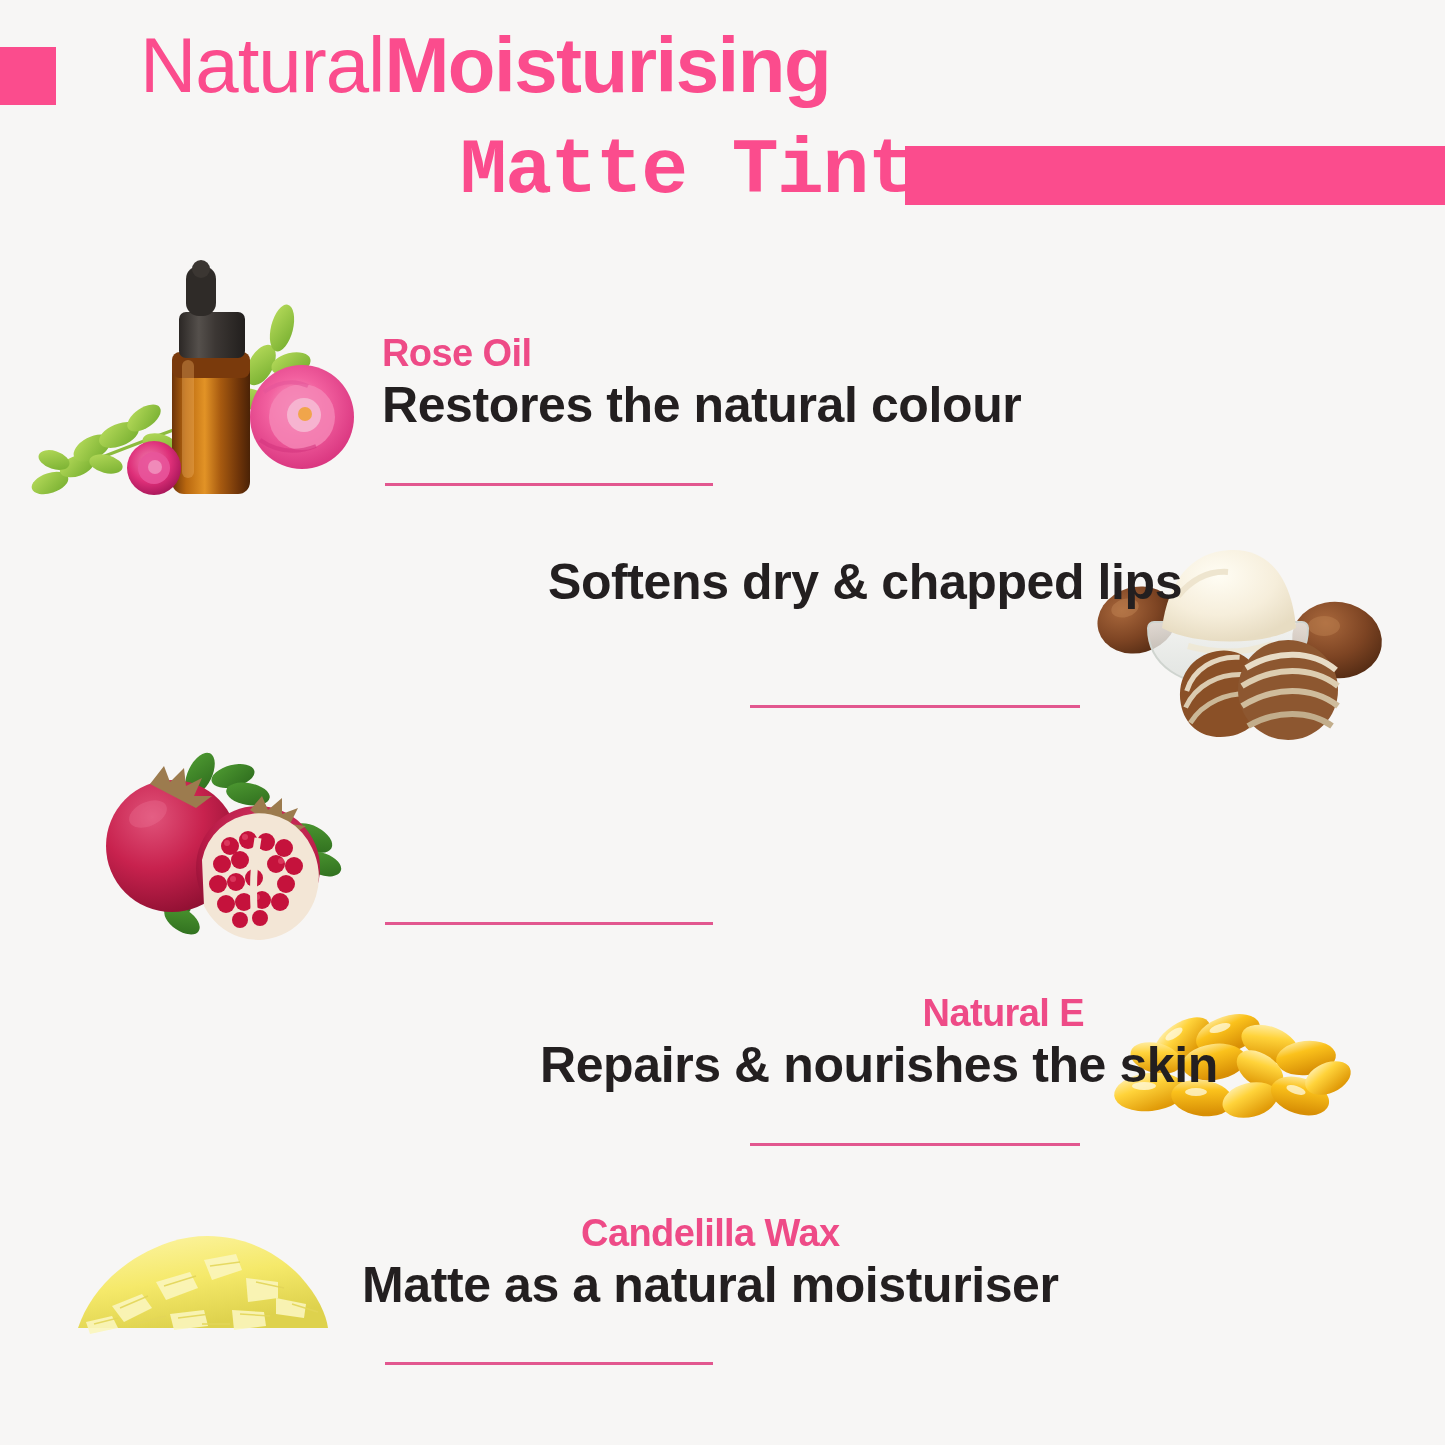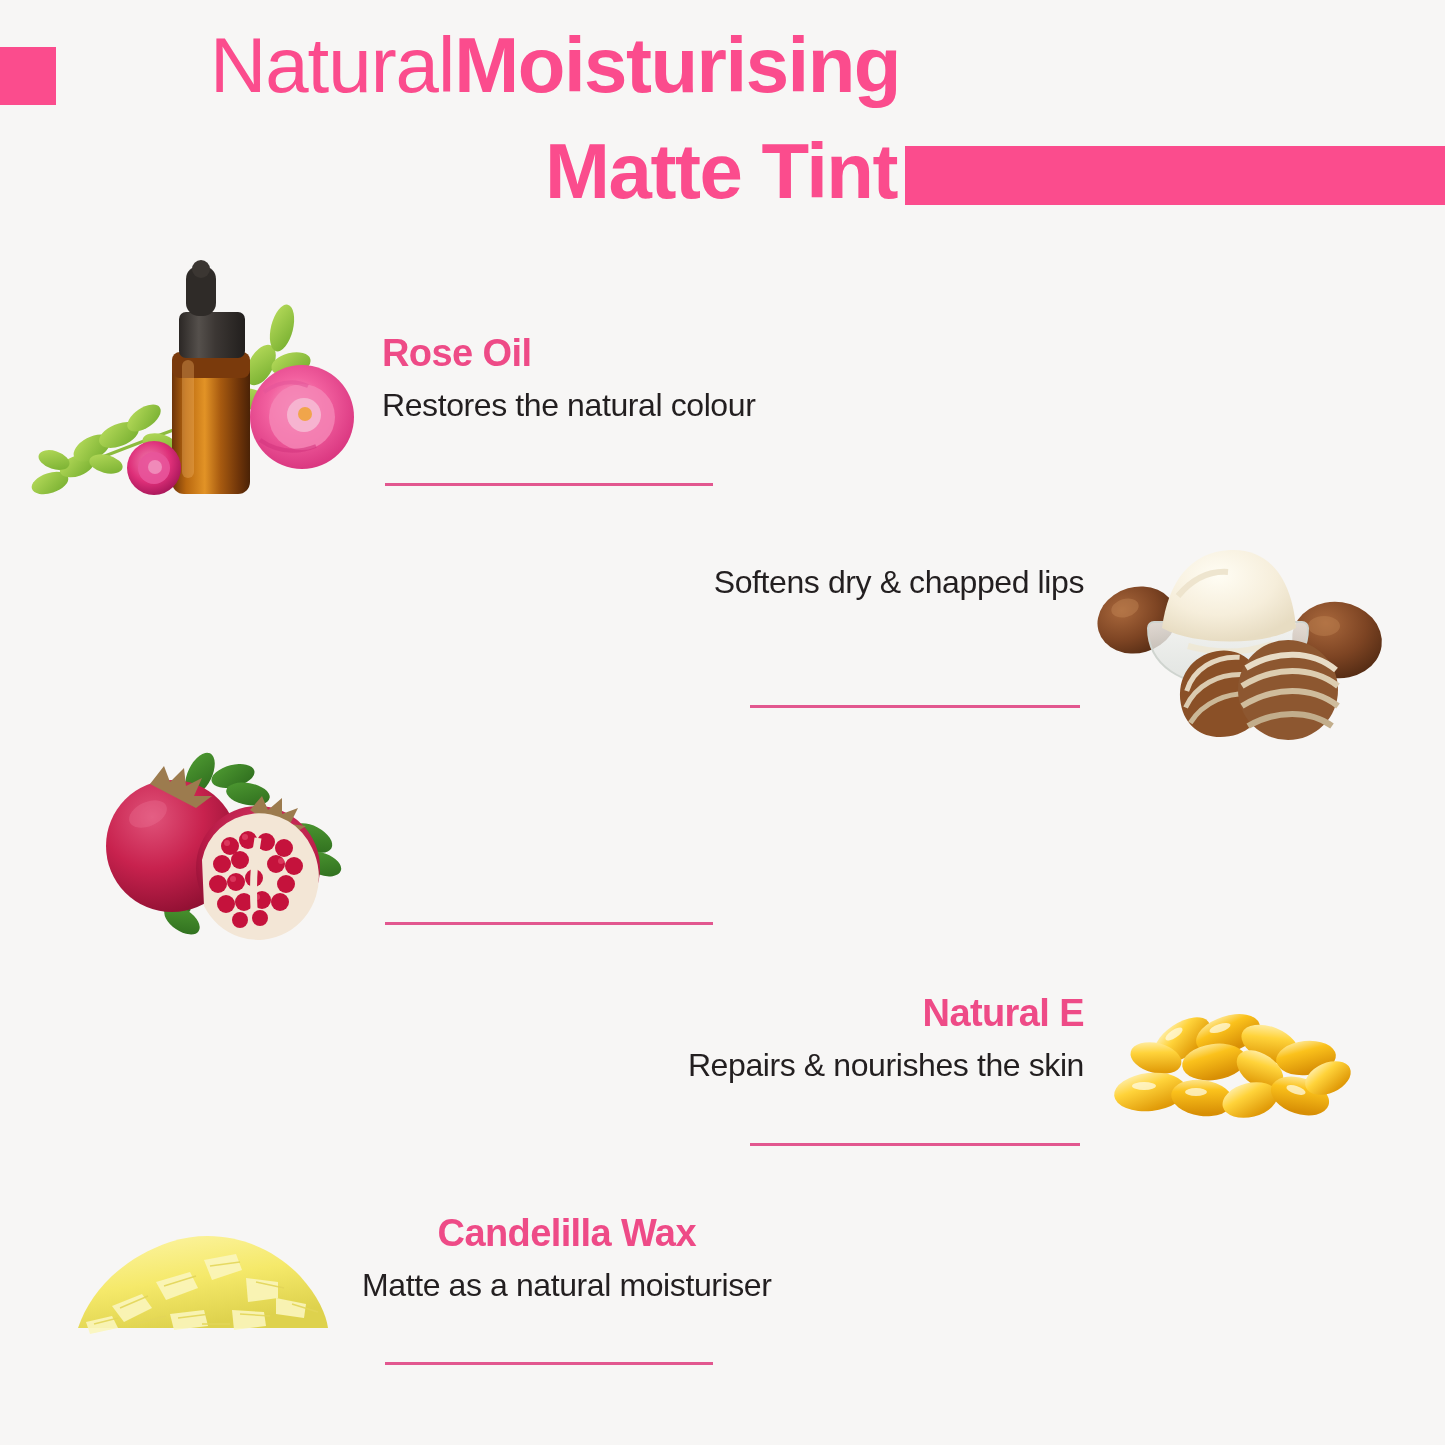--- a/index.html
+++ b/index.html
@@ -17,42 +17,42 @@
   .hdr-square {
     position:absolute; left:0px; top:47px; width:56px; height:58px;
     background:#fb4c8d;
   }
   .hdr-bar {
     position:absolute; left:905px; top:146px; width:540px; height:59px;
     background:#fb4c8d;
   }
   .hdr-line1 {
     position:absolute; left:70px; top:26px; width:830px;
-    text-align:right; white-space:nowrap; line-height:1;
+    text-align:center; white-space:nowrap; line-height:1;
   }
   .hdr-line2 {
-    position:absolute; left:70px; top:132px; width:827px;
-    text-align:right; white-space:nowrap; line-height:1;
+    position:absolute; left:86px; top:132px; width:827px;
+    text-align:right; white-space:nowrap; line-height:1;font-family:Liberation Mono, monospace;
   }
   .hdr-light {
     font-size:78px; font-weight:300; color:#fb4c8d;
     letter-spacing:-1px;
   }
   .hdr-bold {
     font-size:78px; font-weight:bold; color:#fb4c8d;
     letter-spacing:-1.5px;
   }
   .row-text { position:absolute; }
   .ing-name {
     font-size:38px; font-weight:bold; color:#ee4b87;
     line-height:1.12; letter-spacing:-0.6px; white-space:nowrap;
   }
   .ing-desc {
-    font-size:32px; font-weight:400; color:#231f20;
-    line-height:1.2; letter-spacing:-0.4px; white-space:nowrap;margin-top:11px;
+    font-size:50px; font-weight:700; color:#231f20;
+    line-height:1.2; letter-spacing:-0.4px; white-space:nowrap;
   }
   .divider {
     position:absolute; height:3px;
     background:#e2578f;
   }
   .art { position:absolute; }
 
   
   .t-rose   { left:382px; top:332px; text-align:left; }
   .t-shea   { left:548px; top:552px; width:536px; text-align:right; }

